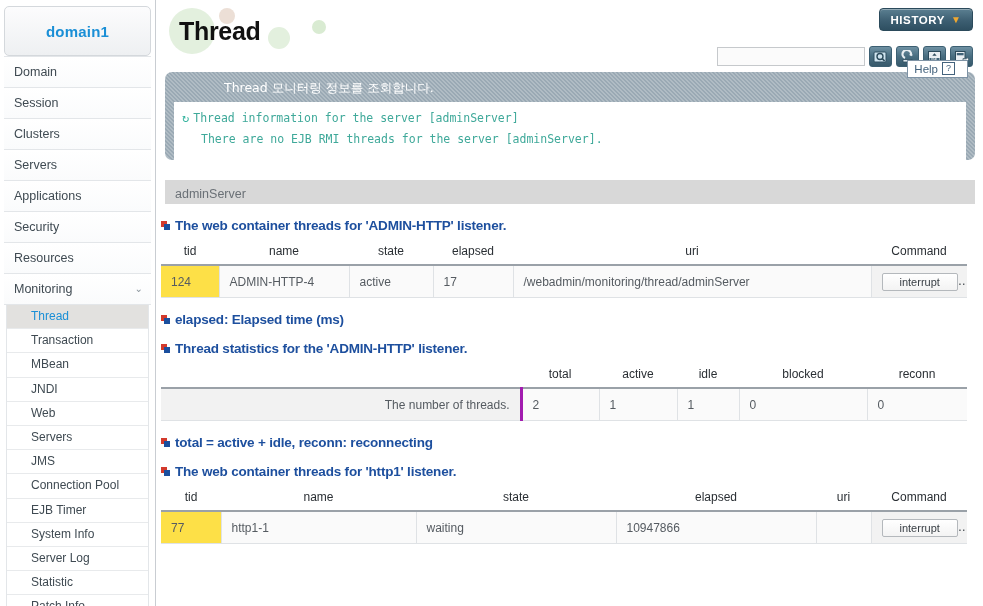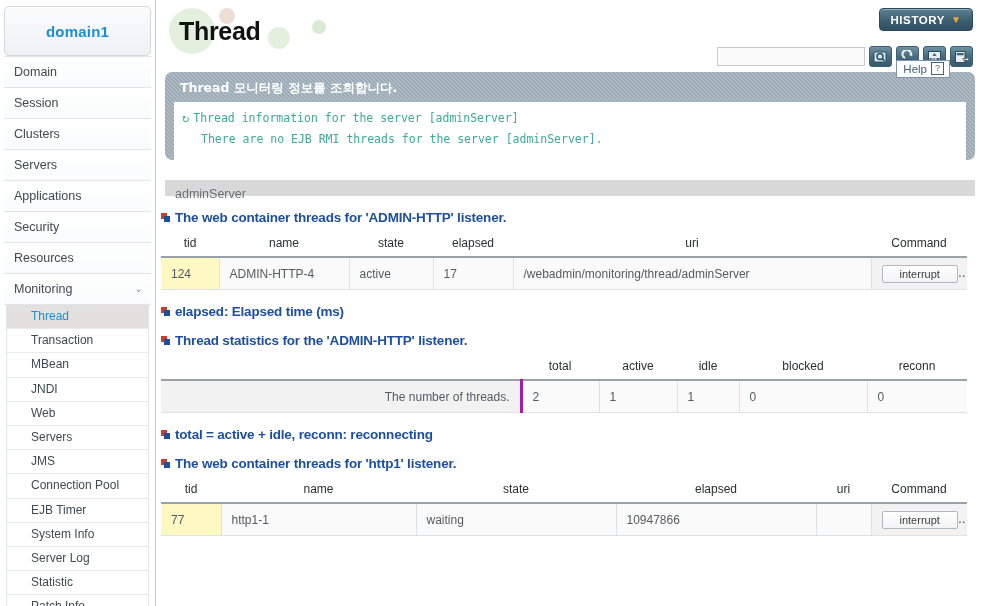--- a/index.html
+++ b/index.html
@@ -127,53 +127,54 @@
     border-radius: 7px;
     background-color: #9aa9b4;
     background-image:
       linear-gradient(45deg, rgba(255,255,255,.22) 25%, transparent 25%, transparent 50%, rgba(255,255,255,.22) 50%, rgba(255,255,255,.22) 75%, transparent 75%, transparent);
     background-size: 4px 4px;
     padding: 7px 9px 9px 9px;
     box-sizing: border-box;
   }
   .msg-title {
     color: #ffffff; font-size: 12.5px;
-    margin: 1px 0 5px 6px; font-weight: bold;
+    margin: 1px 0 5px 6px; font-weight: normal;
     font-family: "DejaVu Sans", sans-serif;
+    padding-left: 44px;
   }
   .msg-box {
     background: #ffffff; height: 64px;
     padding: 6px 8px; box-sizing: border-box;
   }
   .msg-line {
     font-family: "DejaVu Sans Mono", monospace;
     font-size: 11.5px; color: #3fa99a;
     line-height: 21px; white-space: nowrap;
   }
   .msg-line .ricon { color: #34b39e; font-size: 12px; margin-right: 4px; }
   .msg-line.indent { padding-left: 19px; }
 
   .help-btn {
-    position: absolute; right: 25px; top: -12px;
+    position: absolute; right: 7px; top: -12px;
     border: 1px solid #7e93a5; background: #fff;
     color: #44637d; font-size: 11.5px;
-    padding: 1px 5px 2px 6px;
+    padding: 1px 12px 2px 6px;
     display: flex; align-items: center; gap: 4px;
     cursor: pointer;
   }
   .help-q {
     display: inline-block; border: 1px solid #44637d;
     width: 11px; height: 11px; line-height: 10px;
     text-align: center; font-size: 9px;
   }
 
   
   .server-bar {
     margin: 20px 8px 0 8px;
-    height: 16px; line-height: 28px;
+    height: 24px; line-height: 28px;
     background: #d8d8d8; color: #6a7076;
     font-size: 12.5px; padding-left: 10px;
     box-sizing: border-box;
   }
 
   
   .sect-head {
     display: flex; align-items: center;
     margin: 14px 0 4px 4px;
     font-size: 13.5px; font-weight: bold; color: #1d4f9e;
@@ -202,21 +203,21 @@
     background: #fff;
   }
   table.dt td {
     font-size: 12px; color: #555b61;
     height: 31px; padding: 0 10px;
     border-bottom: 1px solid #dfe2e5;
     border-right: 1px solid #dfe2e5;
     background: #fafafa;
     overflow: hidden; white-space: nowrap; text-overflow: ellipsis;
   }
-  table.dt td.first { background: #fef9c3; text-align: left; }
+  table.dt td.first { background: #fde047; text-align: left; }
   table.dt td.nb { border-right: none; }
   table.dt td.cmd { text-align: center; background: #f2f2f2; border-right: none; }
   .btn-interrupt {
     display: inline-block;
     border: 1px solid #b4b8bc;
     background: linear-gradient(to bottom,#ffffff 0%, #f3f3f3 100%);
     font-size: 11px; color: #3a4046;
     padding: 2px 17px; cursor: pointer;
     border-radius: 2px;
   }

